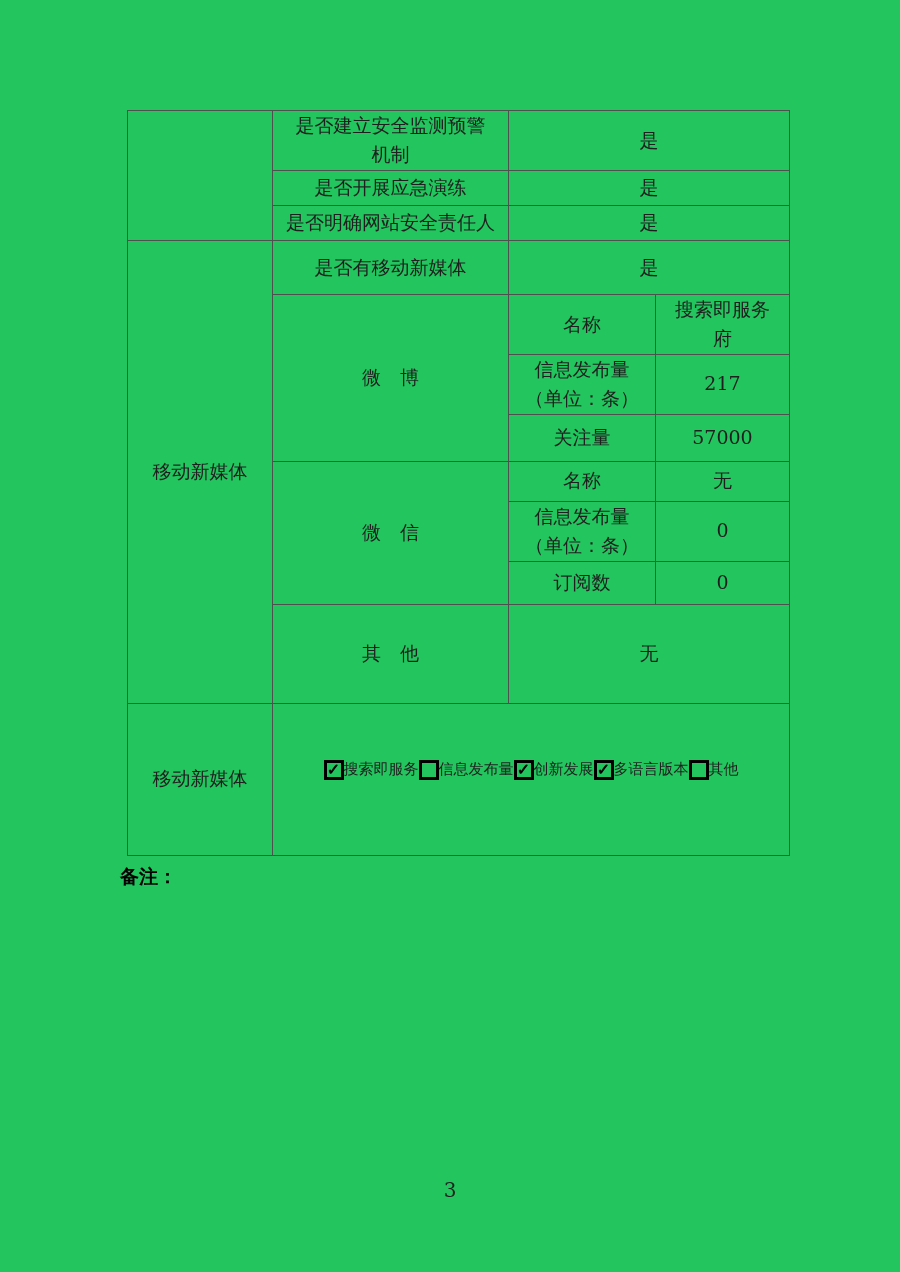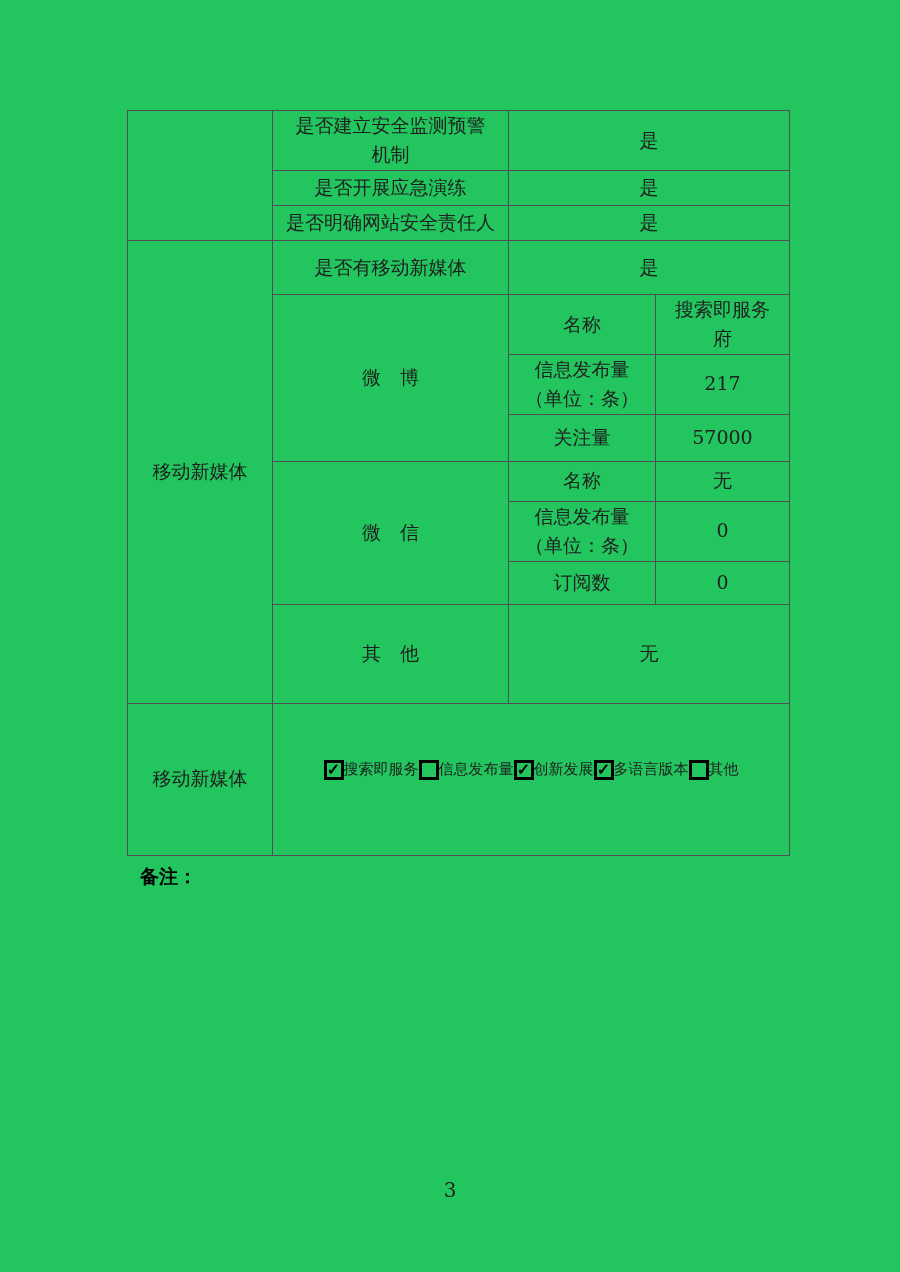--- a/index.html
+++ b/index.html
@@ -47,21 +47,21 @@
     font-size: 16px;
     font-weight: 700;
     line-height: 1;
     color: #000;
     flex: 0 0 auto;
   }
   .cb-label { font-size: 15px; }
 
   .remarks {
     position: absolute;
-    left: 140px; top: 864px;
+    left: 120px; top: 864px;
     font-size: 19px;
     font-weight: bold;
     color: #000;
   }
   .page-number {
     position: absolute;
     left: 0; right: 0;
     top: 1178px;
     text-align: center;
     font-size: 20px;

